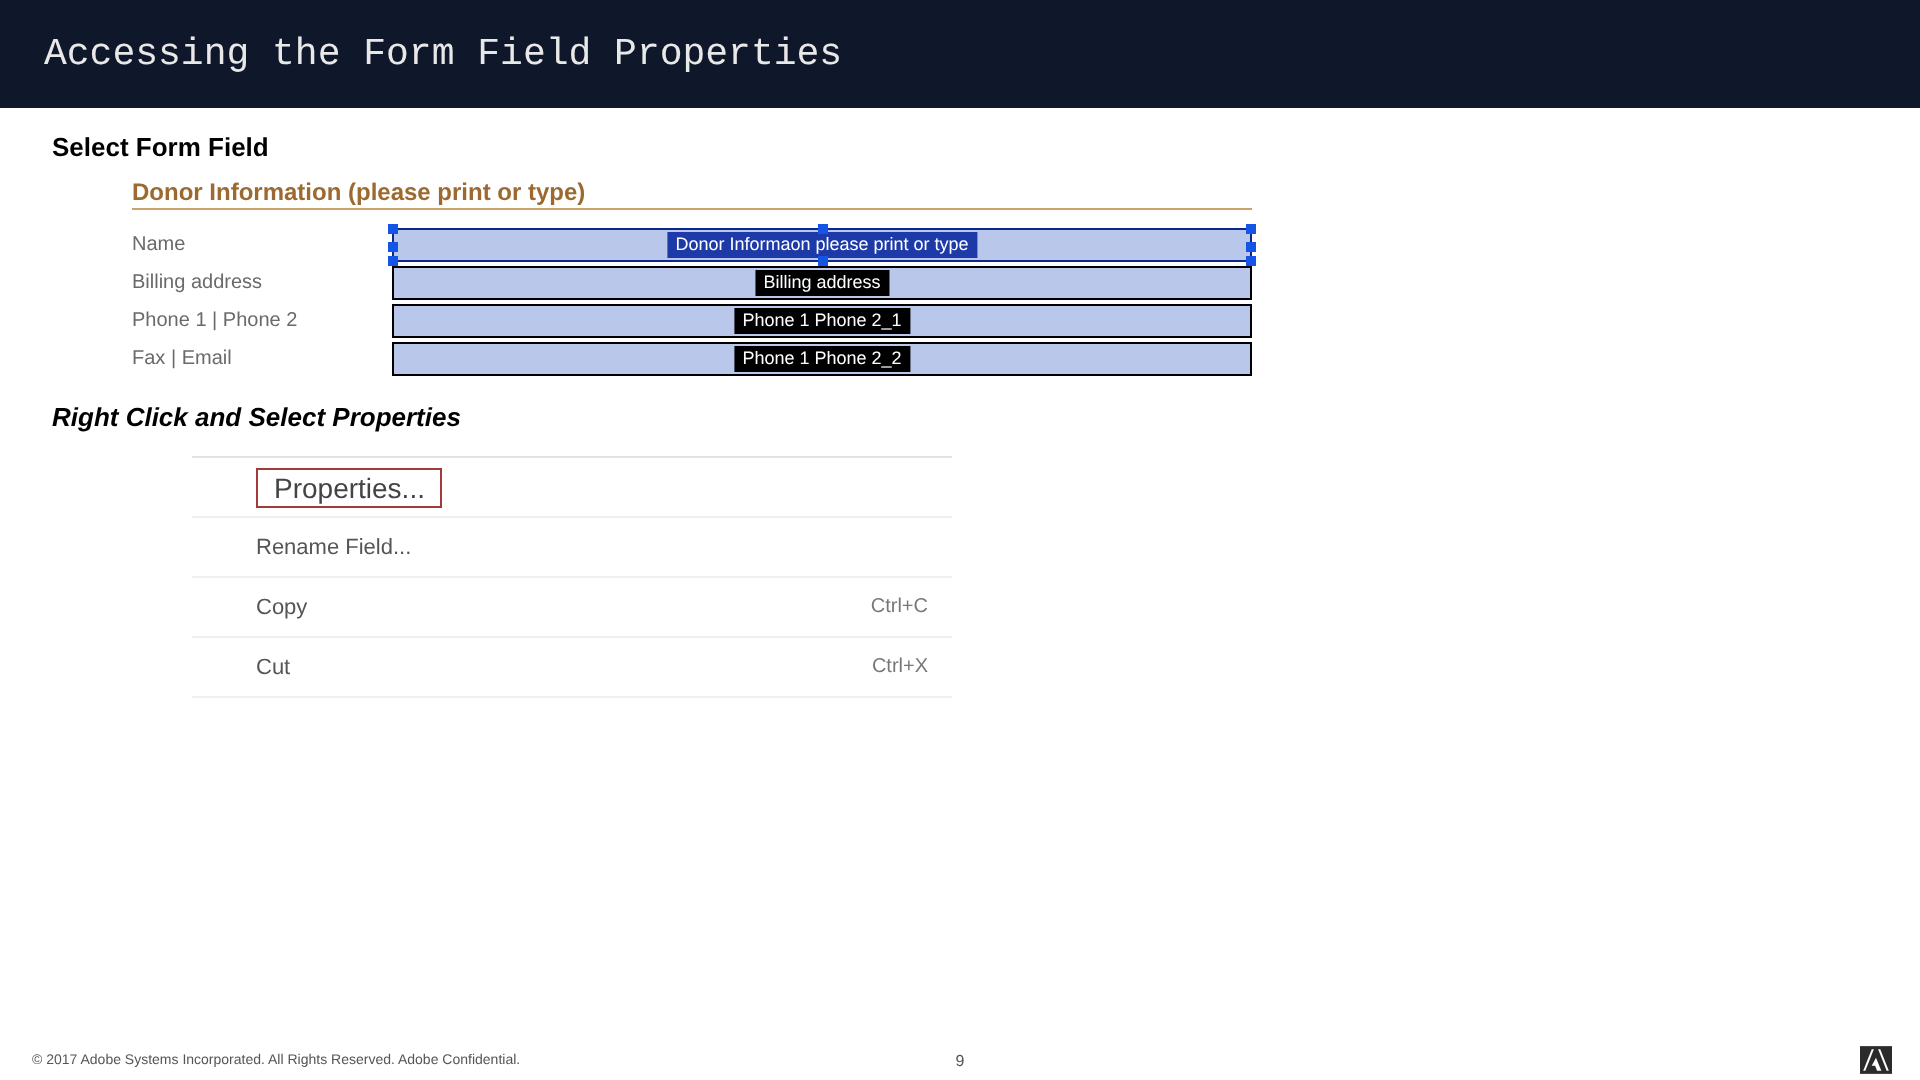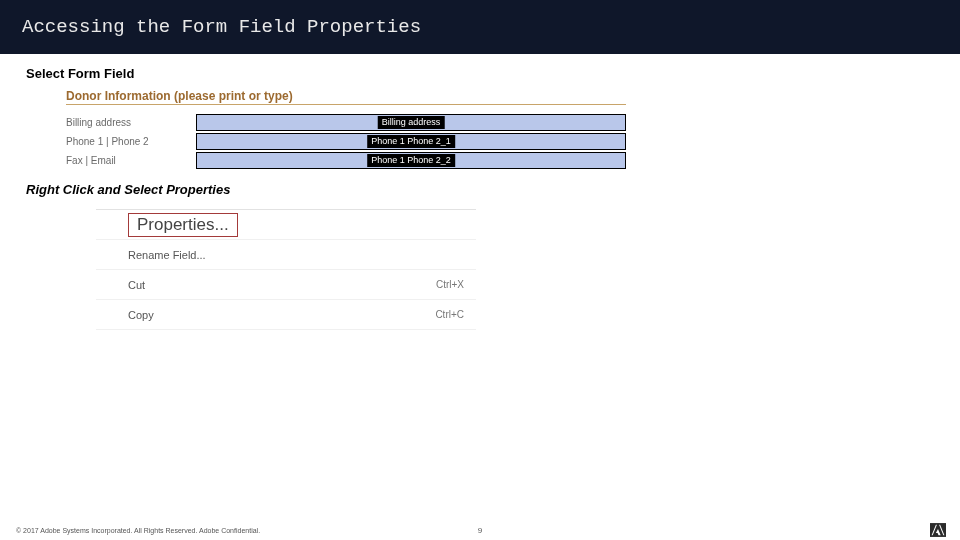--- a/index.html
+++ b/index.html
@@ -72,21 +72,21 @@
   .menu { margin-left: 70px; width: 380px; border-top: 1px solid #e2e2e2; font-size: 11px; color: #555; }
   .menu-row { display: flex; align-items: center; height: 30px; padding-left: 32px; padding-right: 12px; border-bottom: 1px solid #f0f0f0; position: relative; }
   .menu-row .shortcut { margin-left: auto; color: #777; font-size: 10px; }
   .menu-row .arrow { margin-left: auto; color: #666; font-size: 9px; }
   .menu-row .addicon { position: absolute; left: 9px; top: 8px; }
 
   .properties-box {
     border: 1.5px solid #a33a3a;
     padding: 1px 8px;
     color: #444;
-    font-size: 17px;
+    font-size: 14px;
   }
 
   
   .footer {
     position: absolute; left: 0; right: 0; bottom: 0;
     height: 20px; background: #fff;
     border-top: 0; display: flex; align-items: center;
     padding: 0 16px;
     font-size: 7px; color: #555;
   }
@@ -105,20 +105,36 @@
 </div>
 
 <div class="content">
 
   <div class="step-label">Select Form Field</div>
 
   <div class="panel">
     <div class="panel-header">Donor Information (please print or type)</div>
     <div class="panel-rows">
 
+      <div class="panel-row">
+        <div class="row-label">Name</div>
+        <div class="row-field">
+          <div class="selected-field">
+            <span class="tag">Donor Informaon please print or type</span>
+            <span class="handle h-tl"></span>
+            <span class="handle h-tm"></span>
+            <span class="handle h-tr"></span>
+            <span class="handle h-ml"></span>
+            <span class="handle h-mr"></span>
+            <span class="handle h-bl"></span>
+            <span class="handle h-bm"></span>
+            <span class="handle h-br"></span>
+          </div>
+        </div>
+      </div>
 
       <div class="panel-row">
         <div class="row-label">Billing address</div>
         <div class="row-field">
           <div class="form-field">
             <span class="tag">Billing address</span>
           </div>
         </div>
       </div>
 
@@ -148,26 +164,26 @@
 
   <div class="menu-clip">
   <div class="menu">
     <div class="menu-row">
       <span class="properties-box">Properties...</span>
     </div>
     <div class="menu-row">
       <span>Rename Field...</span>
     </div>
     <div class="menu-row">
+      <span>Copy</span>
+      <span class="shortcut">Ctrl+C</span>
+    </div>
+    <div class="menu-row">
       <span>Cut</span>
       <span class="shortcut">Ctrl+X</span>
-    </div>
-    <div class="menu-row">
-      <span>Copy</span>
-      <span class="shortcut">Ctrl+C</span>
     </div>
 
   </div>
   </div>
 
 </div>
 
 <div class="footer">
   <span>© 2017 Adobe Systems Incorporated.  All Rights Reserved.  Adobe Confidential.</span>
   <span class="page">9</span>

